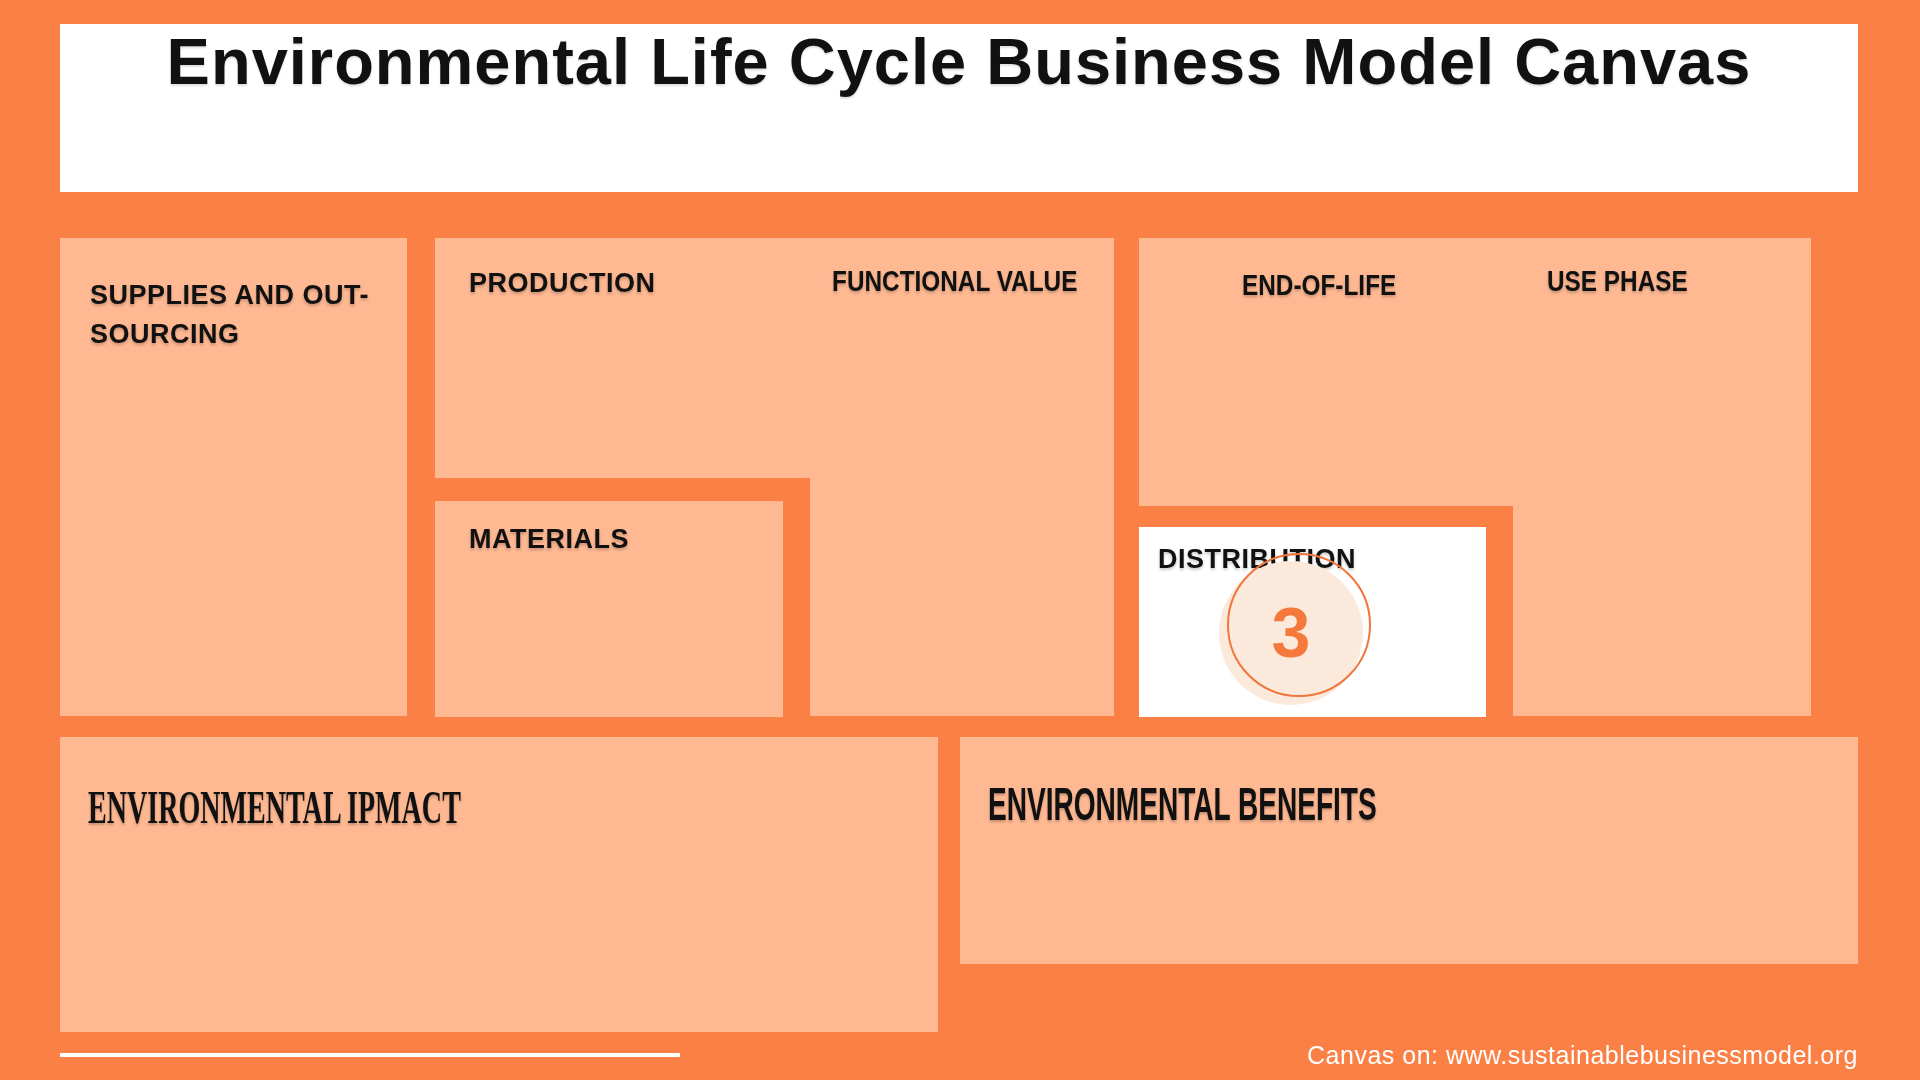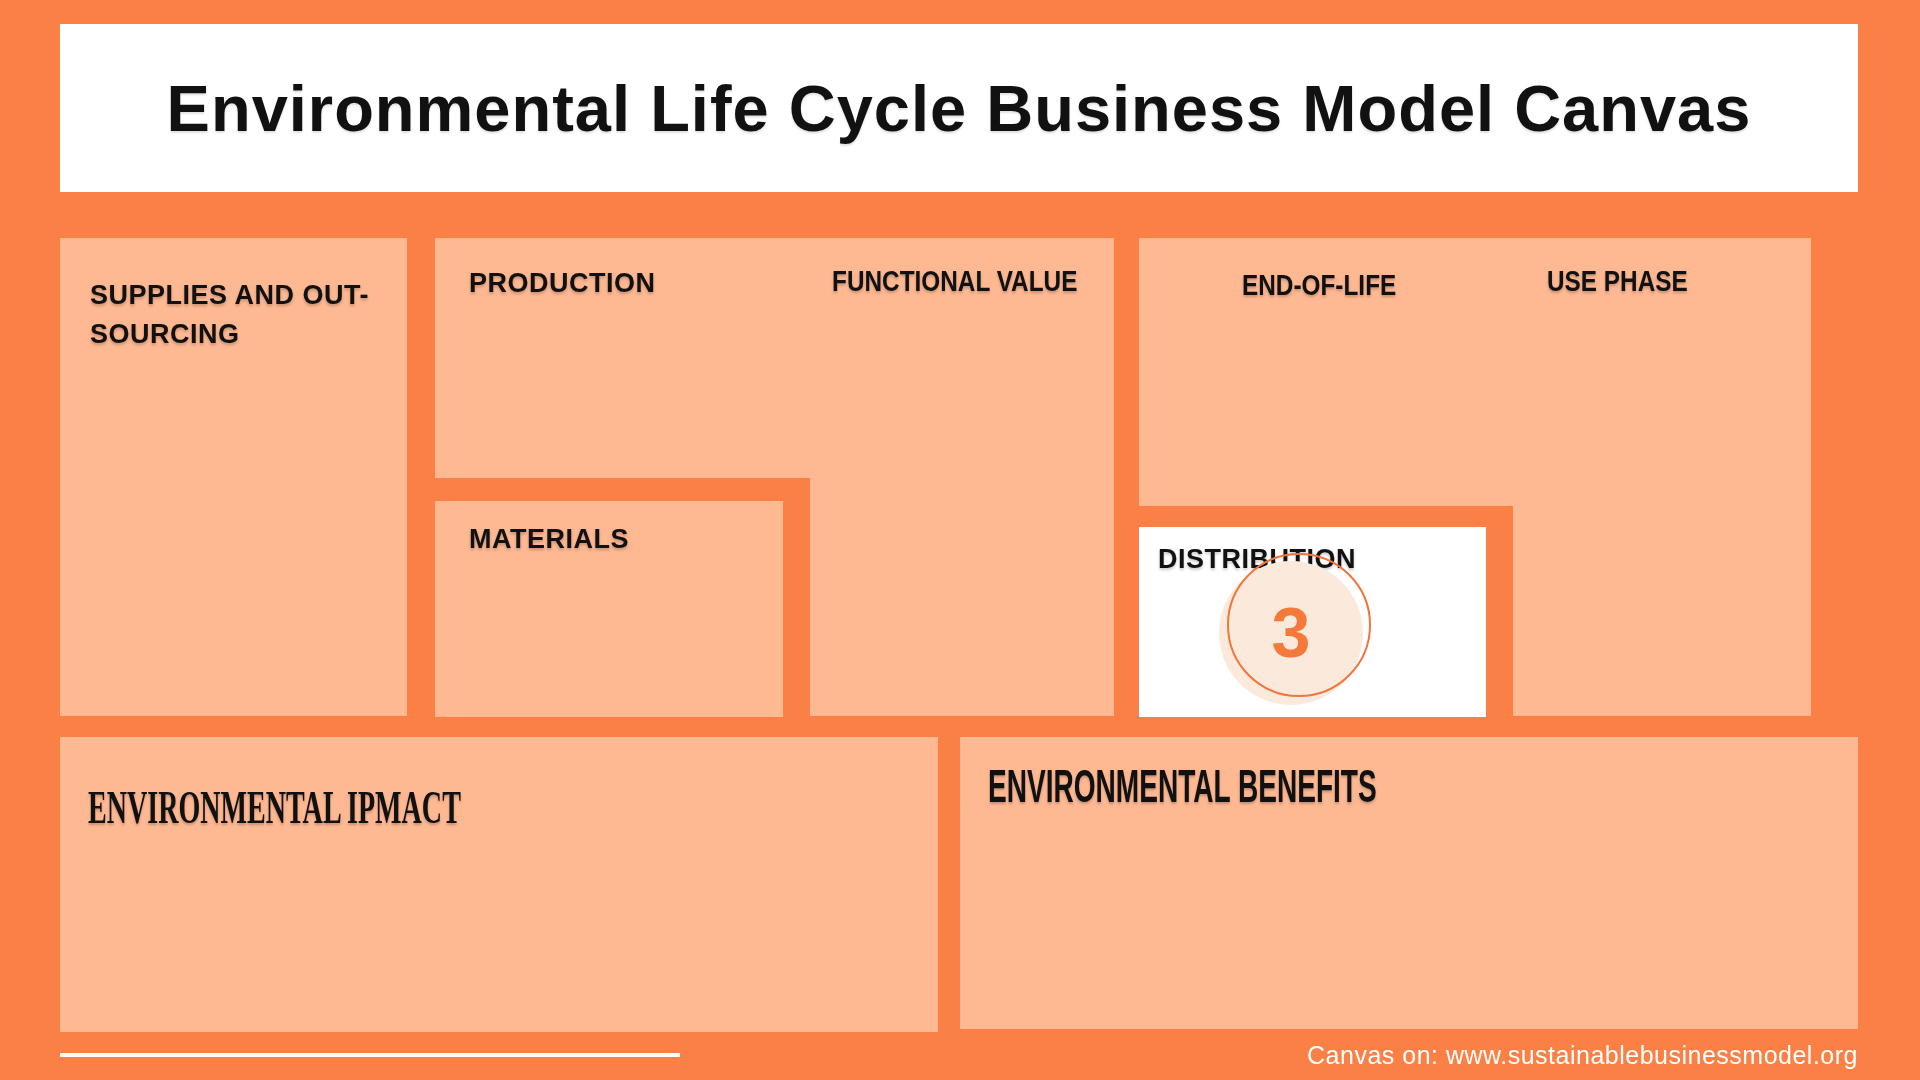--- a/index.html
+++ b/index.html
@@ -19,21 +19,21 @@
   }
   .canvas{
     position:relative;
     width:1920px;height:1080px;
     background:var(--background_orange);
     overflow:hidden;
   }
   .title-bar{
     position:absolute;left:60px;top:24px;width:1798px;height:168px;
     background:var(--panel_white);
-    display:flex;align-items:center;justify-content:center;
+    display:flex;align-items:flex-start;justify-content:center;
   }
   .title-bar h1{
     margin:0;
     font-size:65px;font-weight:600;letter-spacing:1px;
     color:var(--label_text);
     text-shadow:0 2px 2px rgba(0,0,0,0.12);
     white-space:nowrap;
   }
   .panel{
     position:absolute;
@@ -63,21 +63,21 @@
   }
   
   .p-supplies{left:60px;top:238px;width:347px;height:478px;padding:38px 30px;}
   .p-production{left:435px;top:238px;width:394px;height:240px;padding:26px 34px;}
   .p-materials{left:435px;top:501px;width:348px;height:216px;padding:19px 34px;}
   .p-functional{left:810px;top:238px;width:304px;height:478px;padding:26px 22px;}
   .p-endoflife{left:1139px;top:238px;width:389px;height:268px;padding:30px 26px;text-align:center;}
   .p-distribution{left:1139px;top:527px;width:347px;height:190px;padding:13px 19px;}
   .p-usephase{left:1513px;top:238px;width:298px;height:478px;padding:26px 34px;}
   .p-impact{left:60px;top:737px;width:878px;height:295px;padding:46px 28px;font-family:Liberation Serif, serif;}
-  .p-benefits{left:960px;top:737px;width:898px;height:292px;padding:24px 28px;}
+  .p-benefits{left:960px;top:737px;width:898px;height:227px;padding:42px 28px;}
 
   
   .badge-wrap{position:absolute;left:0;top:0;width:100%;height:100%;}
   .badge-fill{
     position:absolute;left:80px;top:34px;width:144px;height:144px;
     border-radius:50%;
     background:var(--badge_fill);
     display:flex;align-items:center;justify-content:center;
   }
   .badge-ring{

